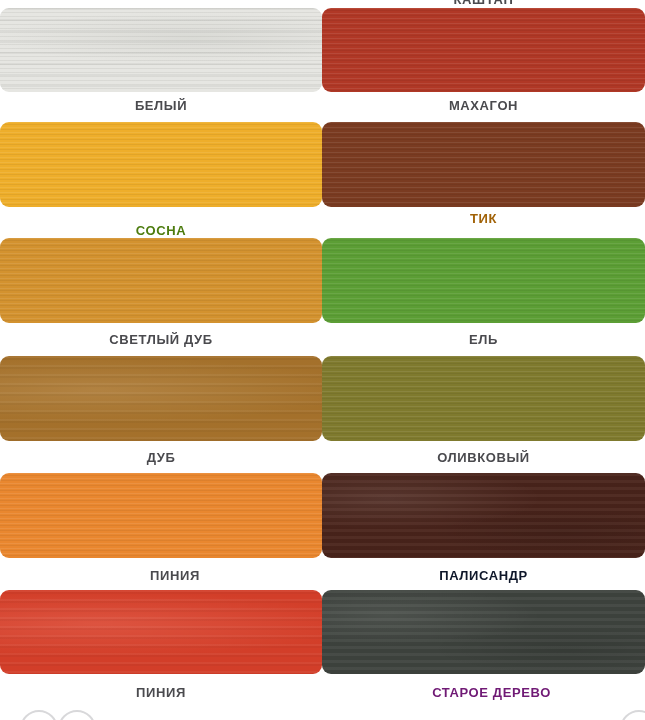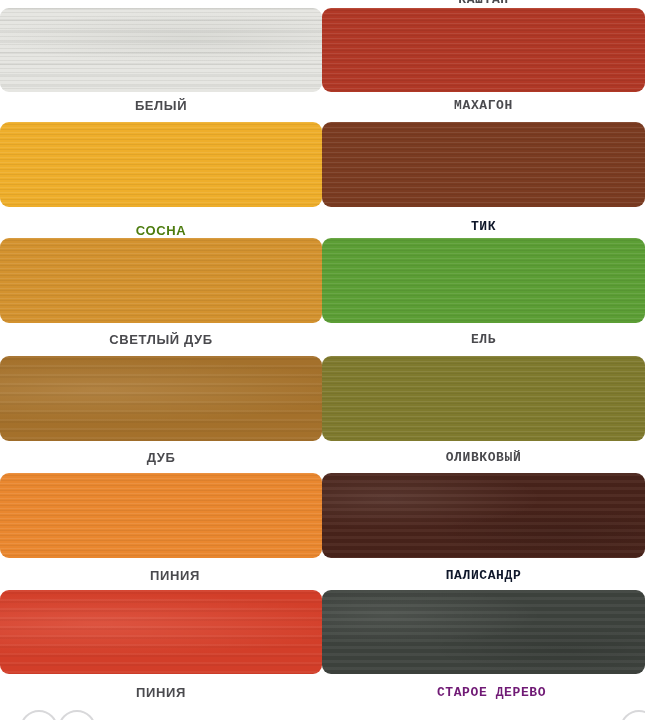--- a/index.html
+++ b/index.html
@@ -36,21 +36,20 @@
   .column-left {
     width: 322px;
     padding-left: 10px;
     padding-right: 17px;
   }
 
   .column-right {
     width: 323px;
     padding-left: 10px;
     padding-right: 10px;
-    font-family: Liberation Mono, monospace;
   }
 
   .swatch-cell {
     position: relative;
     box-sizing: border-box;
     display: flex;
     flex-direction: column;
     align-items: stretch;
   }
 
@@ -212,21 +211,21 @@
       <div class="swatch-cell" style="position: absolute; left: 0px; right: 0px;">
         <div class="swatch" title="МАХАГОН" style="position: absolute; left: 0px; right: 0px; top: 8px; height: 84px; background: rgb(176, 56, 38);">
           <div class="grain"></div>
         </div>
         <div class="label" style="position: absolute; left: 0px; right: 0px; top: 99px; color: rgb(74, 74, 78);">МАХАГОН</div>
       </div>
       <div class="swatch-cell" style="position: absolute; left: 0px; right: 0px;">
         <div class="swatch" title="ТИК" style="position: absolute; left: 0px; right: 0px; top: 122px; height: 85px; background: rgb(122, 59, 33);">
           <div class="grain"></div>
         </div>
-        <div class="label" style="position: absolute; left: 0px; right: 0px; top: 220px; color: #0f172a;">ТИК</div>
+        <div class="label" style="position: absolute; left: 0px; right: 0px; top: 212px; color: #a16207;">ТИК</div>
       </div>
       <div class="swatch-cell" style="position: absolute; left: 0px; right: 0px;">
         <div class="swatch" title="ЕЛЬ" style="position: absolute; left: 0px; right: 0px; top: 238px; height: 85px; background: rgb(92, 158, 53);">
           <div class="grain"></div>
         </div>
         <div class="label" style="position: absolute; left: 0px; right: 0px; top: 333px; color: rgb(74, 74, 78);">ЕЛЬ</div>
       </div>
       <div class="swatch-cell" style="position: absolute; left: 0px; right: 0px;">
         <div class="swatch" title="ОЛИВКОВЫЙ" style="position: absolute; left: 0px; right: 0px; top: 356px; height: 85px; background: rgb(127, 122, 46);">
           <div class="grain"></div>

